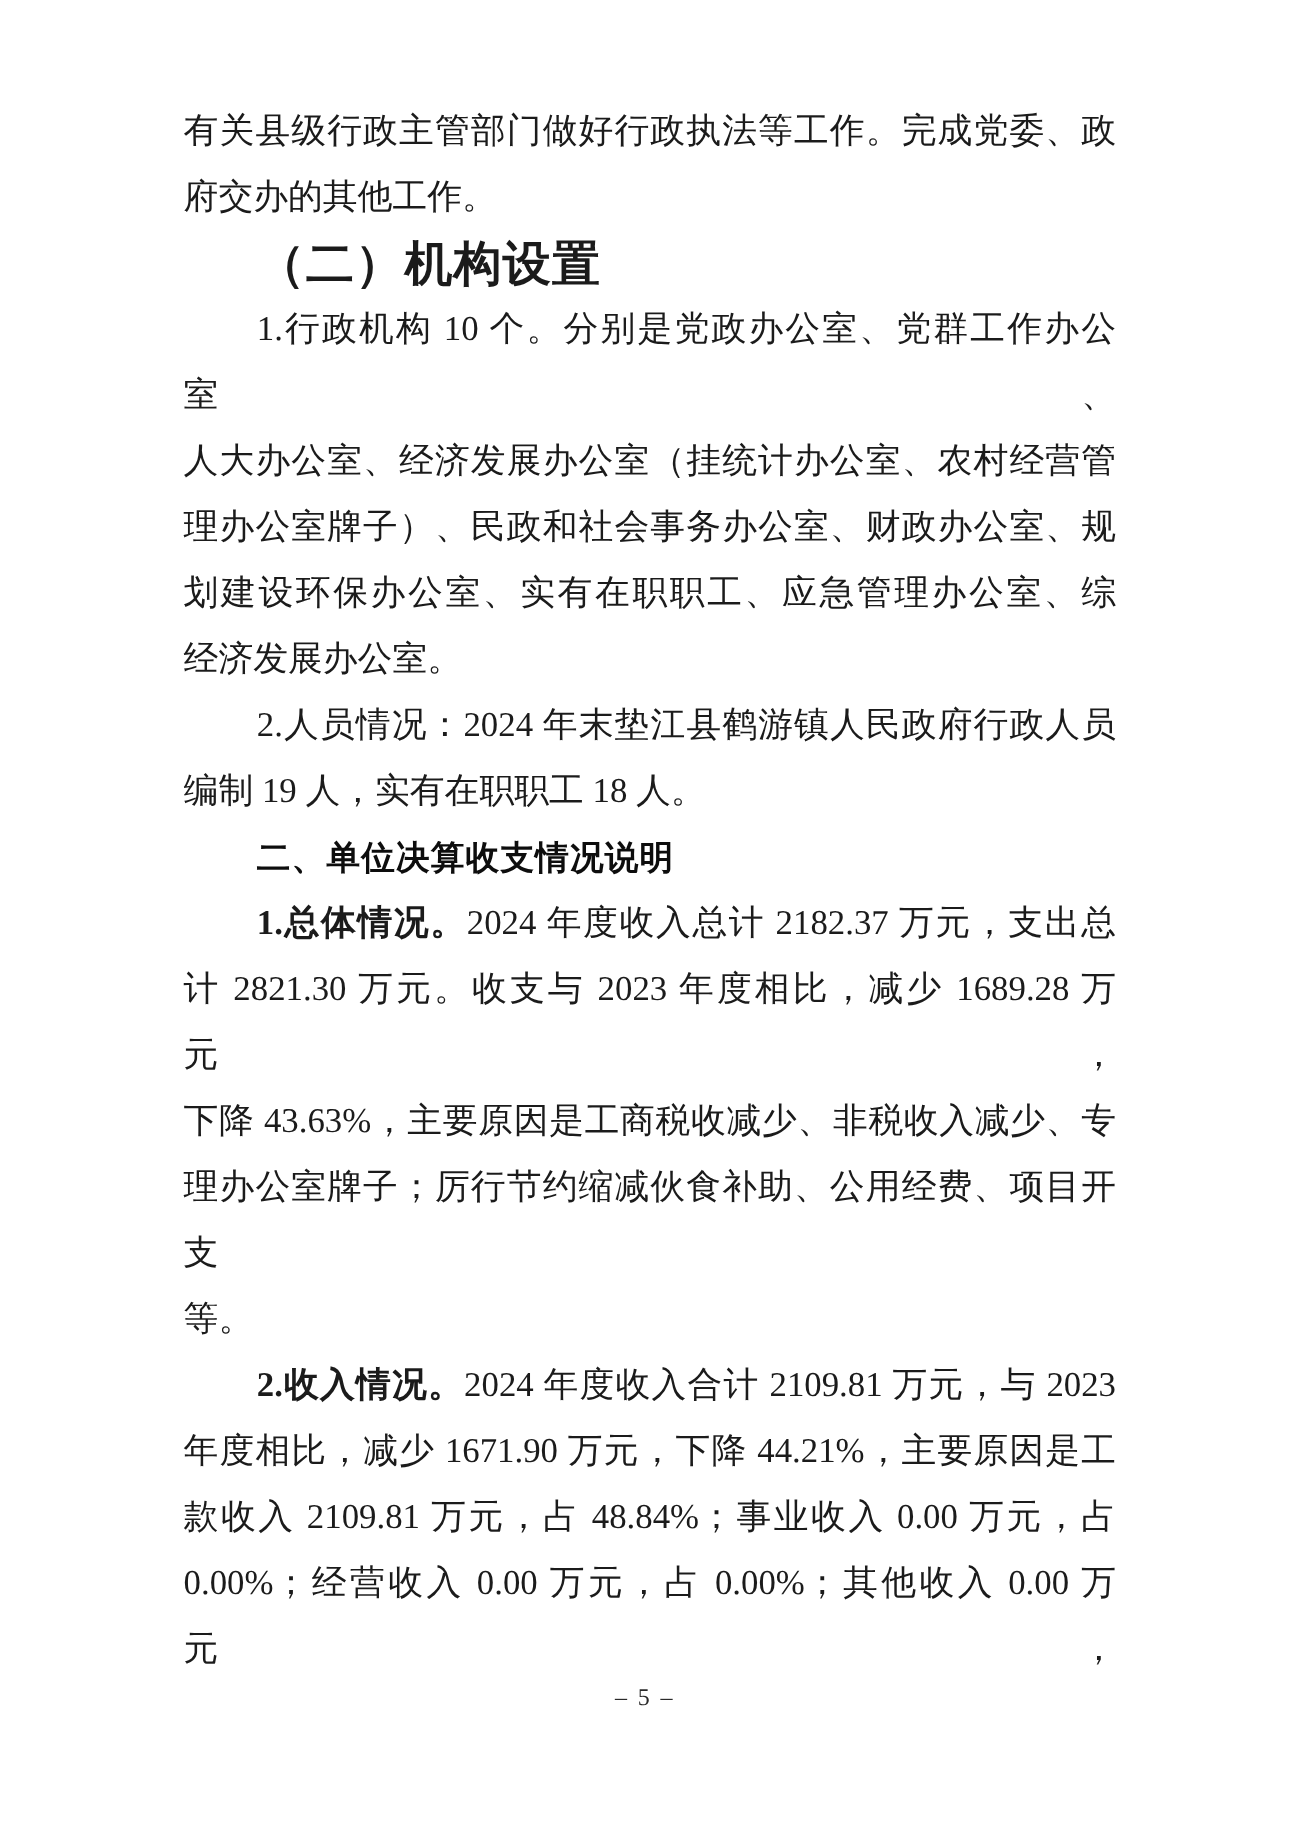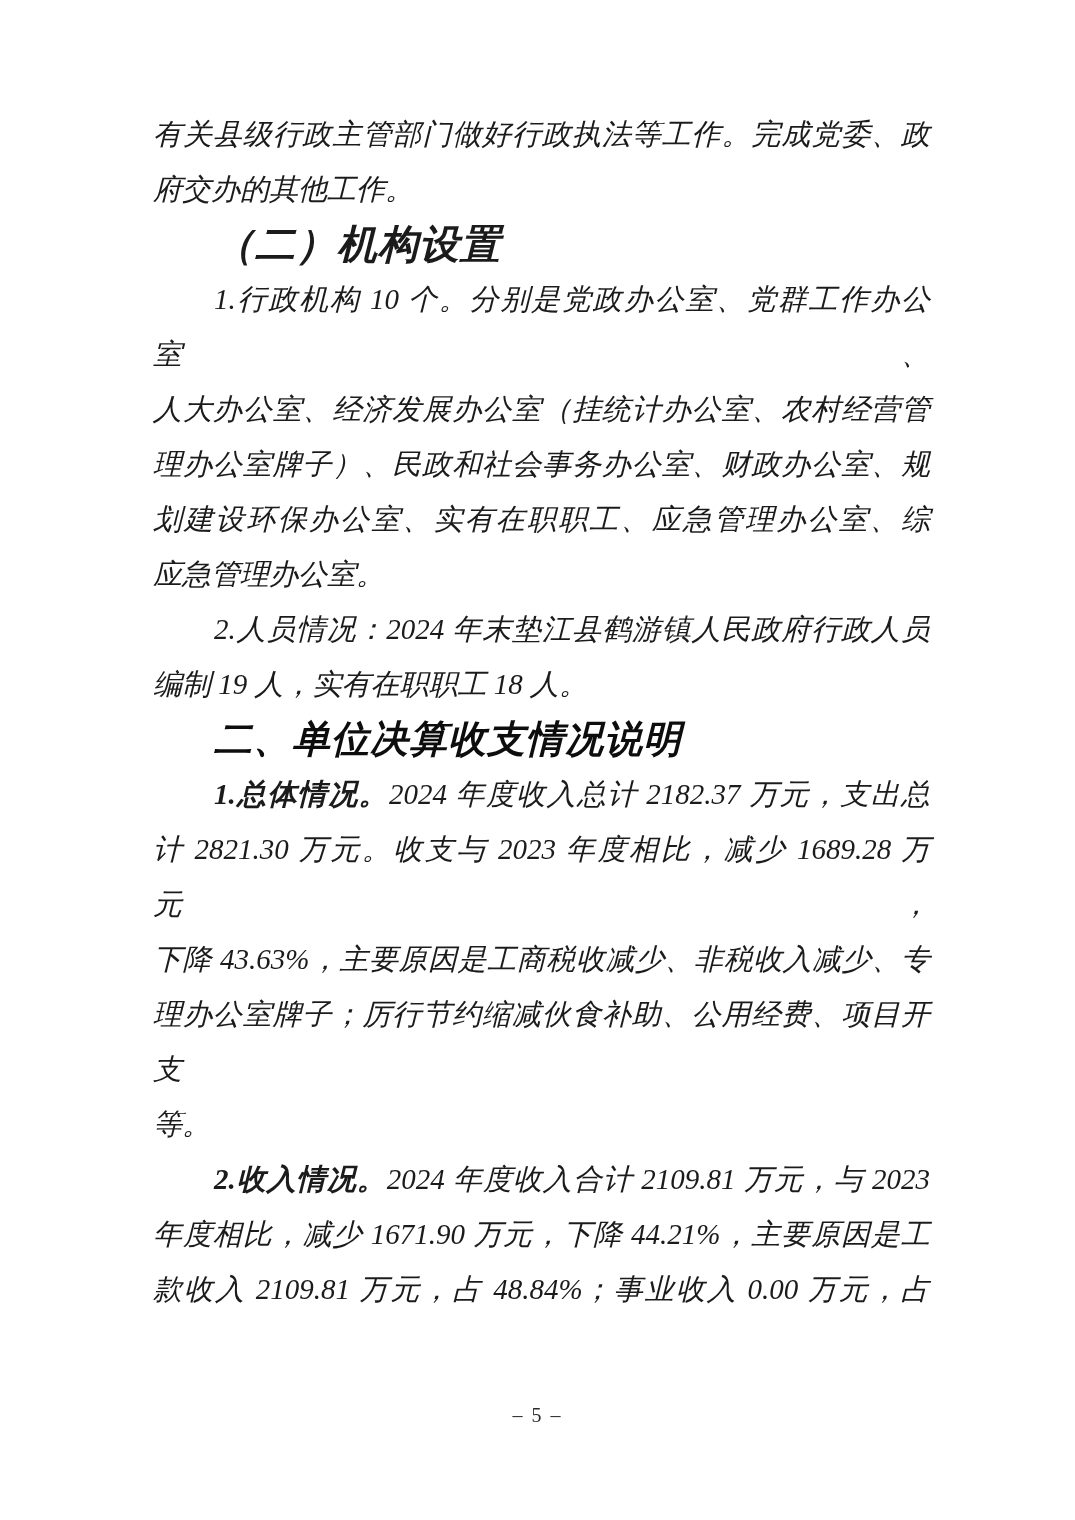--- a/index.html
+++ b/index.html
@@ -7,42 +7,41 @@
     position: relative;
     width: 1075px;
     height: 1520px;
     margin: 0 auto;
     background: #ffffff;
     overflow: hidden;
     color: #1b1b1b;
     font-family: "Liberation Serif", "DejaVu Serif", serif;
   }
   .content {
-    padding: 107px 145px 0 153px;
-    font-style: italic;
+    padding: 82px 145px 0 153px;
   }
   .line {
     font-size: 29px;
     line-height: 55px;
     text-align: justify;
     text-justify: inter-character;
     white-space: pre-wrap;
   }
   .line.fill { text-align-last: justify; }
   .line.indent { text-indent: 61px; }
   .line .b { font-weight: 700; }
   .heading-kai {
     font-weight: 700;
     font-size: 40px;
     letter-spacing: 1px;
   }
   .heading-hei {
     font-family: "DejaVu Sans", "Liberation Sans", sans-serif;
     font-weight: 700;
-    font-size: 38px;
+    font-size: 28px;
     letter-spacing: 1px;
     color: #0d0d0d;
   }
   .page-num {
     position: absolute;
     left: 0;
     right: 0;
     top: 1404px;
     text-align: center;
     font-size: 20px;
@@ -56,27 +55,28 @@
 
 <div class="page">
   <div class="content">
       <div class="line body fill"><span>有关县级行政主管部门做好行政执法等工作。完成党委、政</span></div>
       <div class="line body"><span>府交办的其他工作。</span></div>
       <div class="line heading-kai indent"><span class="b">（二）机构设置</span></div>
       <div class="line body fill indent"><span>1.行政机构 10 个。分别是党政办公室、党群工作办公室、</span></div>
       <div class="line body fill"><span>人大办公室、经济发展办公室（挂统计办公室、农村经营管</span></div>
       <div class="line body fill"><span>理办公室牌子）、民政和社会事务办公室、财政办公室、规</span></div>
       <div class="line body fill"><span>划建设环保办公室、实有在职职工、应急管理办公室、综</span></div>
-      <div class="line body"><span>应急管理办公室。</span></div>
+      <div class="line body"><span>经济发展办公室。</span></div>
       <div class="line body fill indent"><span>2.人员情况：2024 年末垫江县鹤游镇人民政府行政人员</span></div>
       <div class="line body"><span>编制 19 人，实有在职职工 18 人。</span></div>
       <div class="line heading-hei indent"><span class="b">二、单位决算收支情况说明</span></div>
       <div class="line body fill indent"><span class="b">1.总体情况。</span><span>2024 年度收入总计 2182.37 万元，支出总</span></div>
       <div class="line body fill"><span>计 2821.30 万元。收支与 2023 年度相比，减少 1689.28 万元，</span></div>
       <div class="line body fill"><span>下降 43.63%，主要原因是工商税收减少、非税收入减少、专</span></div>
       <div class="line body fill"><span>理办公室牌子；厉行节约缩减伙食补助、公用经费、项目开支</span></div>
       <div class="line body"><span>等。</span></div>
       <div class="line body fill indent"><span class="b">2.收入情况。</span><span>2024 年度收入合计 2109.81 万元，与 2023</span></div>
       <div class="line body fill"><span>年度相比，减少 1671.90 万元，下降 44.21%，主要原因是工</span></div>
       <div class="line body fill"><span>款收入 2109.81 万元，占 48.84%；事业收入 0.00 万元，占</span></div>
+      <div class="line body fill"><span>0.00%；经营收入 0.00 万元，占 0.00%；其他收入 0.00 万元，</span></div>
     </div>
   <div class="page-num">– 5 –</div>
 </div>
 
 </body></html>

